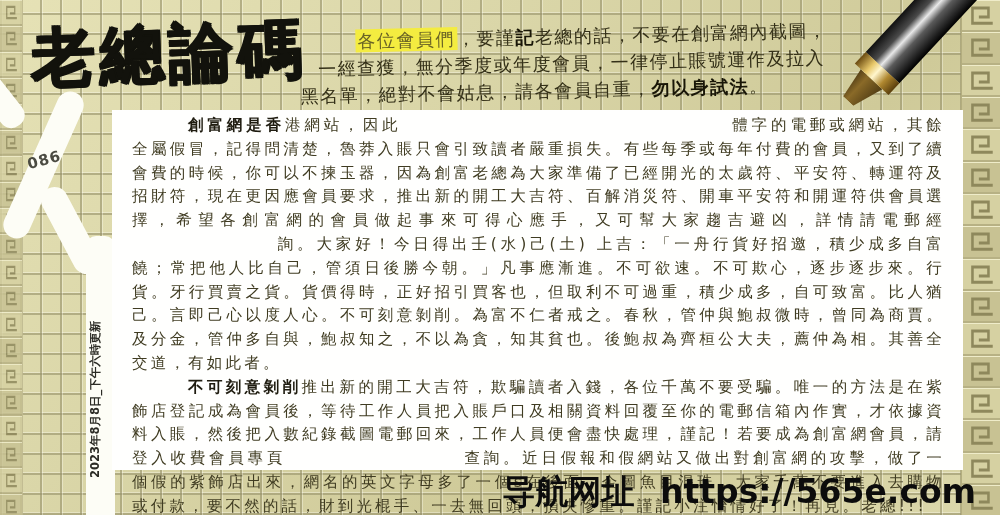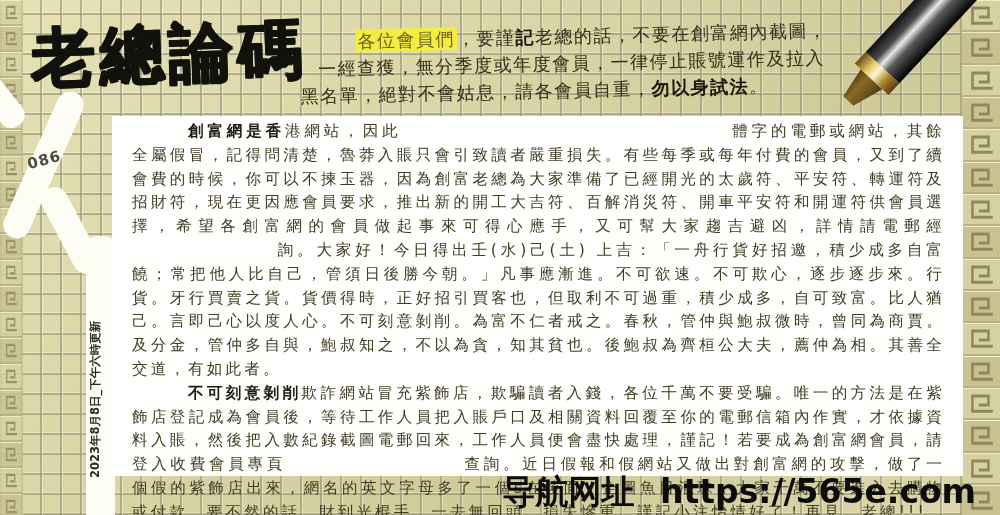--- a/index.html
+++ b/index.html
@@ -43,21 +43,21 @@
   
   .pen{position:absolute;left:820px;top:-90px;width:46px;height:190px;z-index:4;
     transform:rotate(43deg);transform-origin:23px 200px;display:flex;flex-direction:column;}
   .pen-barrel{flex:1;border-radius:22px 22px 0 0;
     background:linear-gradient(90deg,#101010 0%,#4a4a4a 28%,#e9e9e9 44%,#5a5a5a 62%,#000 100%);}
   .pen-band{flex:0 0 16px;
     background:linear-gradient(90deg,#6a4a10 0%,#e8c86a 30%,#fff6cd 48%,#b08830 72%,#5a3e0c 100%);}
   .pen-grip{flex:0 0 32px;clip-path:polygon(18% 0,82% 0,60% 100%,30% 100%);
     background:linear-gradient(90deg,#2a1d08 0%,#8a6a28 40%,#3a2a0c 100%);}
   
-  .content-box{position:absolute;left:112px;top:116px;width:851px;height:360px;z-index:3;
+  .content-box{position:absolute;left:112px;top:110px;width:851px;height:360px;z-index:3;
     background:#fffffe;box-sizing:border-box;padding:4px 18px 0 20px;}
   .body-para{margin:0;text-align:justify;text-indent:56px;
     font-size:15.5px;line-height:23.8px;letter-spacing:3.2px;color:#403c22;}
   .seg-bold{font-weight:bold;color:#1f1c10;}
   .gap{display:inline-block;height:2px;}
   
   .footer-bar{position:absolute;top:470px;right:24px;z-index:5;white-space:nowrap;
     font-size:33px;font-weight:bold;color:#0c0c0c;letter-spacing:0;}
   .footer-bar .url{margin-left:14px;}
 </style>
@@ -194,21 +194,21 @@
   </div>
 
   <div class="pen">
     <div class="pen-barrel"></div>
     <div class="pen-band"></div>
     <div class="pen-grip"></div>
   </div>
 
   <div class="content-box">
       <p class="body-para"><span class="seg-bold">創富網是香</span><span>港網站，因此</span><span class="gap" style="width: 330px;"></span><span>體字的電郵或網站，其餘全屬假冒，記得問清楚，魯莽入賬只會引致讀者嚴重損失。有些每季或每年付費的會員，又到了續會費的時候，你可以不揀玉器，因為創富老總為大家準備了已經開光的太歲符、平安符、轉運符及招財符，現在更因應會員要求，推出新的開工大吉符、百解消災符、開車平安符和開運符供會員選擇，希望各創富網的會員做起事來可得心應手，又可幫大家趨吉避凶，詳情請電郵經</span><span class="gap" style="width: 145px;"></span><span>詢。大家好！今日得出壬(水)己(土) 上吉：「一舟行貨好招邀，積少成多自富饒；常把他人比自己，管須日後勝今朝。」凡事應漸進。不可欲速。不可欺心，逐步逐步來。行貨。牙行買賣之貨。貨價得時，正好招引買客也，但取利不可過重，積少成多，自可致富。比人猶己。言即己心以度人心。不可刻意剝削。為富不仁者戒之。春秋，管仲與鮑叔微時，曾同為商賈。及分金，管仲多自與，鮑叔知之，不以為貪，知其貧也。後鮑叔為齊桓公大夫，薦仲為相。其善全交道，有如此者。</span></p>
-      <p class="body-para"><span class="seg-bold">不可刻意剝削</span><span>欺詐網站冒充紫飾店，欺騙讀者入錢，各位千萬不要受騙。唯一的方法是在紫飾店登記成為會員後，等待工作人員把入賬戶口及相關資料回覆至你的電郵信箱內作實，才依據資料入賬，然後把入數紀錄截圖電郵回來，工作人員便會盡快處理，謹記！若要成為創富網會員，請登入收費會員專頁</span><span class="gap" style="width: 178px;"></span><span>查詢。近日假報和假網站又做出對創富網的攻擊，做了一個假的紫飾店出來，網名的英文字母多了一個s在後面，企圖魚目混珠，大家千萬不要進入去購物或付款，要不然的話，財到光棍手、一去無回頭，損失慘重。謹記小注怡情好了！再見。老總!!!</span></p>
+      <p class="body-para"><span class="seg-bold">不可刻意剝削</span><span>推出新的開工大吉符，欺騙讀者入錢，各位千萬不要受騙。唯一的方法是在紫飾店登記成為會員後，等待工作人員把入賬戶口及相關資料回覆至你的電郵信箱內作實，才依據資料入賬，然後把入數紀錄截圖電郵回來，工作人員便會盡快處理，謹記！若要成為創富網會員，請登入收費會員專頁</span><span class="gap" style="width: 178px;"></span><span>查詢。近日假報和假網站又做出對創富網的攻擊，做了一個假的紫飾店出來，網名的英文字母多了一個s在後面，企圖魚目混珠，大家千萬不要進入去購物或付款，要不然的話，財到光棍手、一去無回頭，損失慘重。謹記小注怡情好了！再見。老總!!!</span></p>
     </div>
 
   <div class="footer-bar">
     <span>导航网址</span>
     <span class="url">https://565e.com</span>
   </div>
 
 </div>
 
 </body></html>

